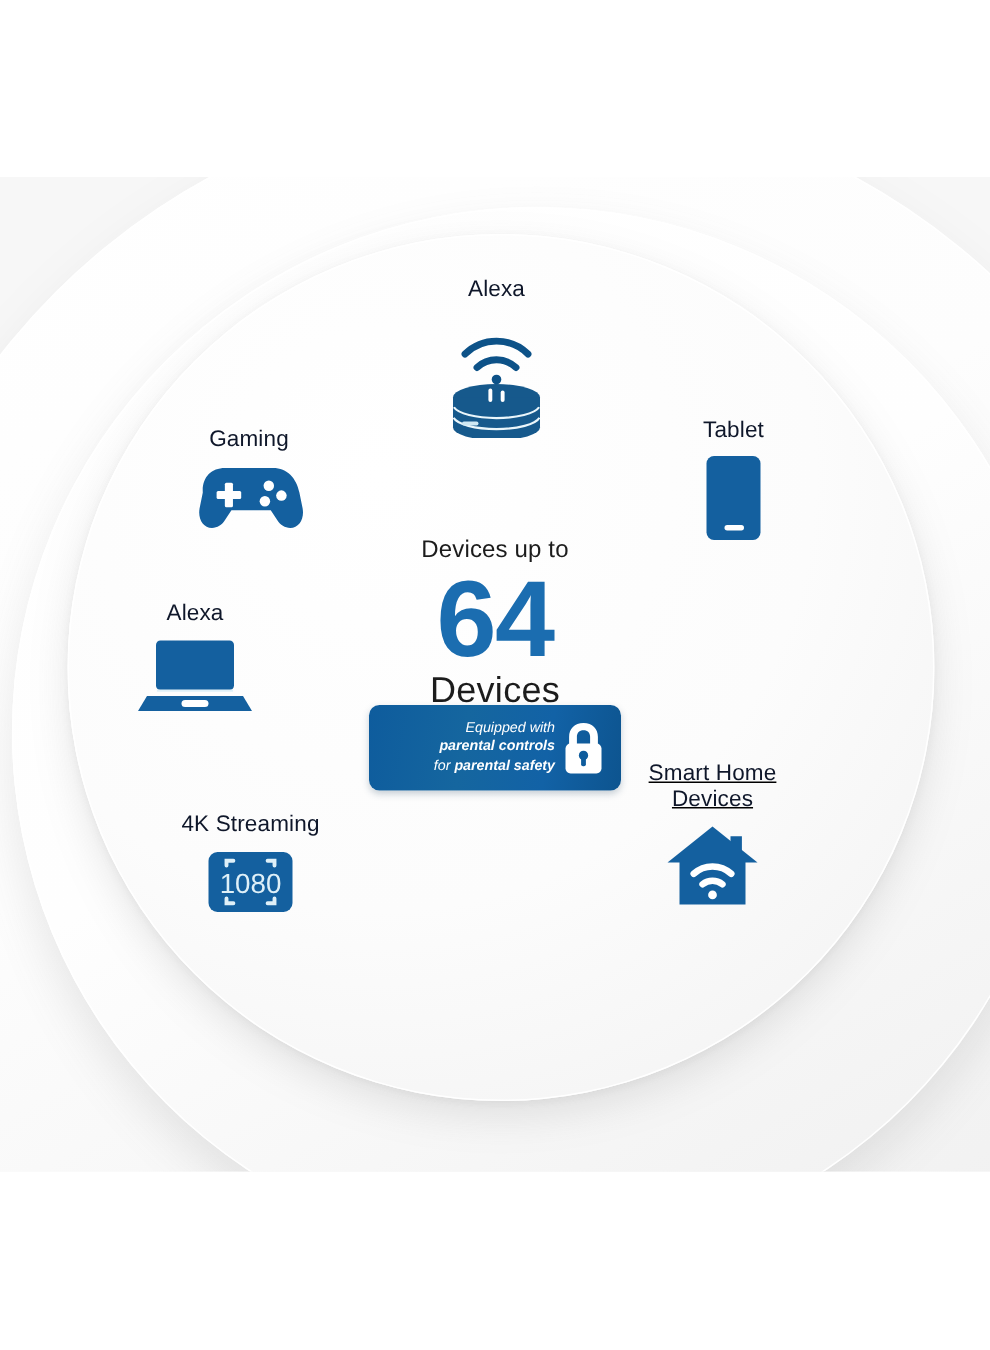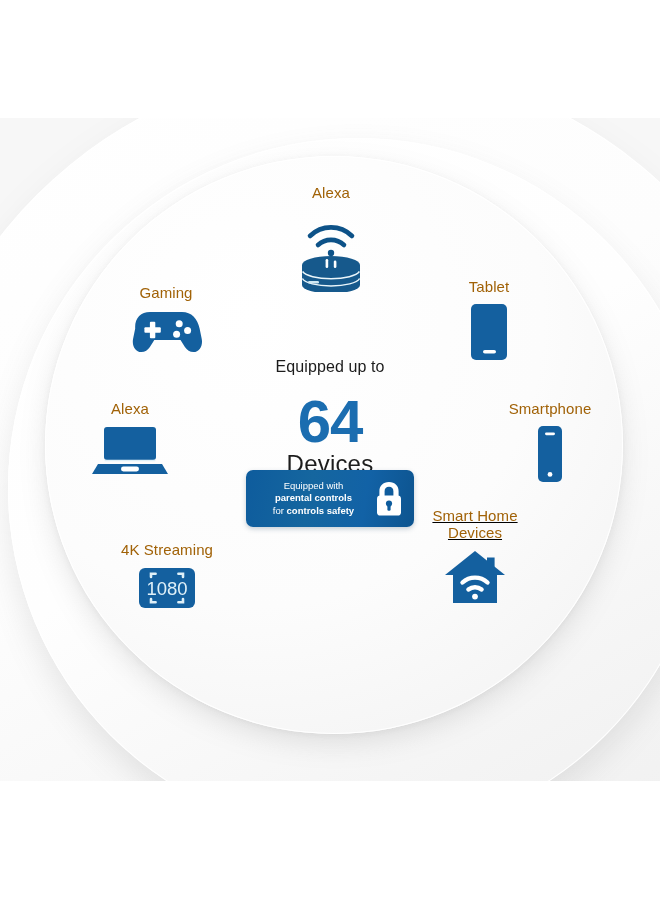--- a/index.html
+++ b/index.html
@@ -100,21 +100,21 @@
   }
 
   .node {
     position: absolute;
     text-align: center;
     width: 160px;
     margin-left: -80px;     
   }
   .node .label {
     font-size: 15px;
-    color: #a16207;
+    color: #0f172a;
     line-height: 1.16;
     letter-spacing: 0.1px;
     white-space: pre-line;
   }
   .node .glyph {
     margin-top: 7px;
     display: flex;
     justify-content: center;
     align-items: flex-start;
     text-align: center;
@@ -128,26 +128,26 @@
     width: 300px;
     margin-left: -150px;
     text-align: center;
   }
   .center-block .kicker {
     font-size: 16px;
     color: #1c1c1c;
     letter-spacing: 0.1px;
   }
   .center-block .bignum {
-    font-size: 60px;
+    font-size: 72px;
     line-height: 0.92;
     font-weight: bold;
     color: #1b6db0;
     letter-spacing: -1px;
-    margin-top: 18px;
+    margin-top: 4px;
   }
   .center-block .suffix {
     font-size: 24px;
     color: #1c1c1c;
     margin-top: 1px;
     letter-spacing: 0.2px;
   }
 
   
   .badge {
@@ -162,22 +162,23 @@
     box-shadow: 0 2px 5px rgba(40,70,100,0.25);
     display: flex;
     align-items: center;
     padding: 0 10px 0 11px;
     box-sizing: border-box;
   }
   .badge-text {
     color: #ffffff;
     font-size: 9.5px;
     line-height: 1.32;
-    text-align: center;
+    text-align: right;
     flex: 1 1 auto;
+    font-style: italic;
   }
   .badge-text .b { font-weight: bold; }
   .badge-lock {
     flex: 0 0 auto;
     margin-left: 4px;
     display: flex;
     align-items: center;
   }
 
   svg { display: block; }
@@ -247,30 +248,20 @@
     <div class="node" style="left:489px; top:278px;">
       <div class="label">Tablet</div>
       <div class="glyph">
         <svg width="48" height="60" viewBox="0 0 48 60">
           <rect x="6" y="2" width="36" height="56" rx="5" fill="#14609f"></rect>
           <rect x="18" y="48" width="13" height="3.6" rx="1.8" fill="#ffffff"></rect>
         </svg>
       </div>
     </div>
 
-    <div class="node" style="left:550px; top:400px;">
-      <div class="label">Smartphone</div>
-      <div class="glyph">
-        <svg width="38" height="60" viewBox="0 0 38 60">
-          <rect x="7" y="2" width="24" height="56" rx="5" fill="#14609f"></rect>
-          <rect x="14" y="8.4" width="10" height="2.8" rx="1.4" fill="#ffffff"></rect>
-          <circle cx="19" cy="50.4" r="2.4" fill="#ffffff"></circle>
-        </svg>
-      </div>
-    </div>
 
     <div class="node" style="left:130px; top:400px;">
       <div class="label">Alexa</div>
       <div class="glyph">
         <svg width="76" height="54" viewBox="0 0 76 54">
           <rect x="12" y="3" width="52" height="33" rx="3" fill="#14609f"></rect>
           <path d="M6 40 h64 l6 10 h-76 z" fill="#14609f"></path>
           <rect x="29" y="42.6" width="18" height="4.8" rx="2.4" fill="#ffffff"></rect>
           <path d="M12.6 36.4 h50.8" stroke="#dff0f8" stroke-width="1.5" fill="none"></path>
         </svg>
@@ -304,30 +295,30 @@
             <path d="M14 34 v3.2 h4.6"></path>
             <path d="M46 34 v3.2 h-4.6"></path>
           </g>
           <text x="30" y="30.2" text-anchor="middle" font-family="Liberation Sans, sans-serif" font-size="18.5" fill="#dff0f8">1080</text>
         </svg>
       </div>
     </div>
 
 
     <div class="center-block">
-      <div class="kicker">Equipped up to</div>
+      <div class="kicker">Devices up to</div>
       <div class="bignum">64</div>
       <div class="suffix">Devices</div>
     </div>
 
     <div class="badge">
       <div class="badge-text">
         <div>Equipped with</div>
         <div class="b">parental controls</div>
-        <div><span>for </span><span class="b">controls safety</span></div>
+        <div><span>for </span><span class="b">parental safety</span></div>
       </div>
       <div class="badge-lock">
         <svg width="30" height="38" viewBox="0 0 30 38">
           <path d="M15 2 c-6 0 -9.6 4 -9.6 9.2 v5.4 h5.2 v-5.4 c0 -2.6 1.6 -4.4 4.4 -4.4
                    c2.8 0 4.4 1.8 4.4 4.4 v5.4 h5.2 v-5.4 C24.6 6 21 2 15 2 z" fill="#ffffff"></path>
           <rect x="3" y="15.6" width="24" height="20" rx="3.4" fill="#ffffff"></rect>
           <circle cx="15" cy="23.6" r="3.1" fill="#0e5c9d"></circle>
           <rect x="13.4" y="24.4" width="3.2" height="6.4" rx="1.3" fill="#0e5c9d"></rect>
         </svg>
       </div>

